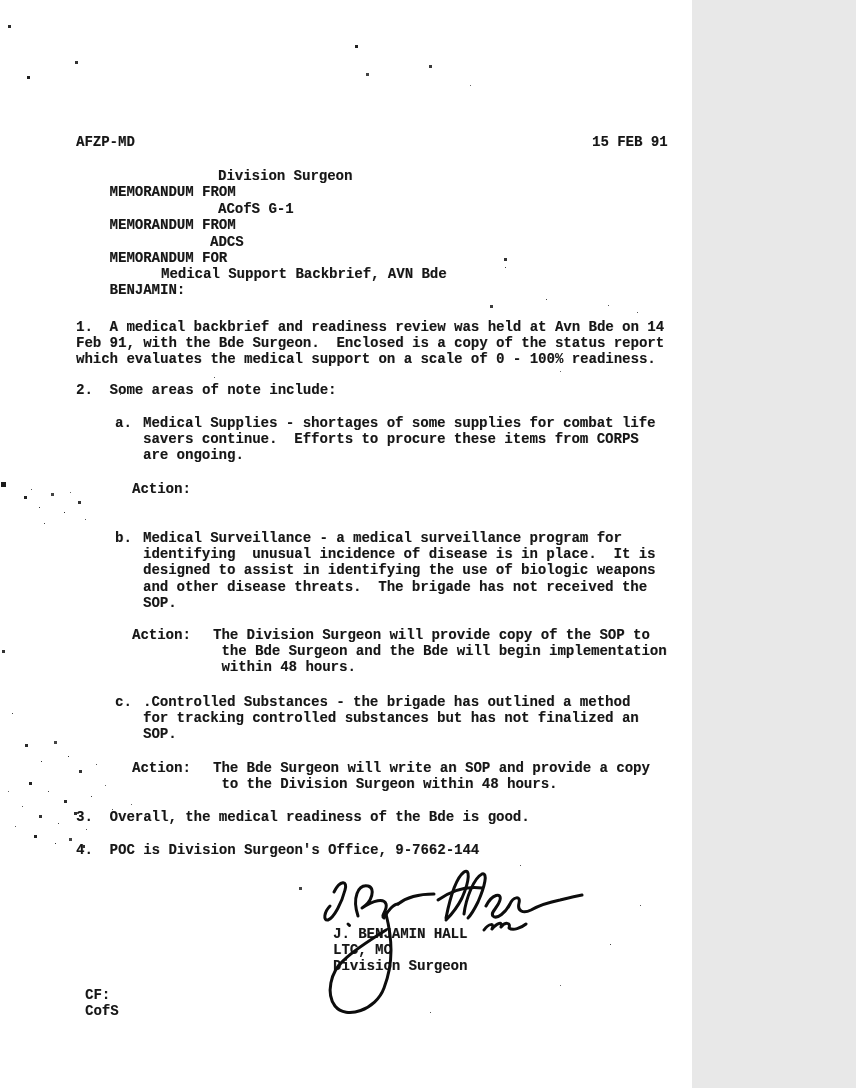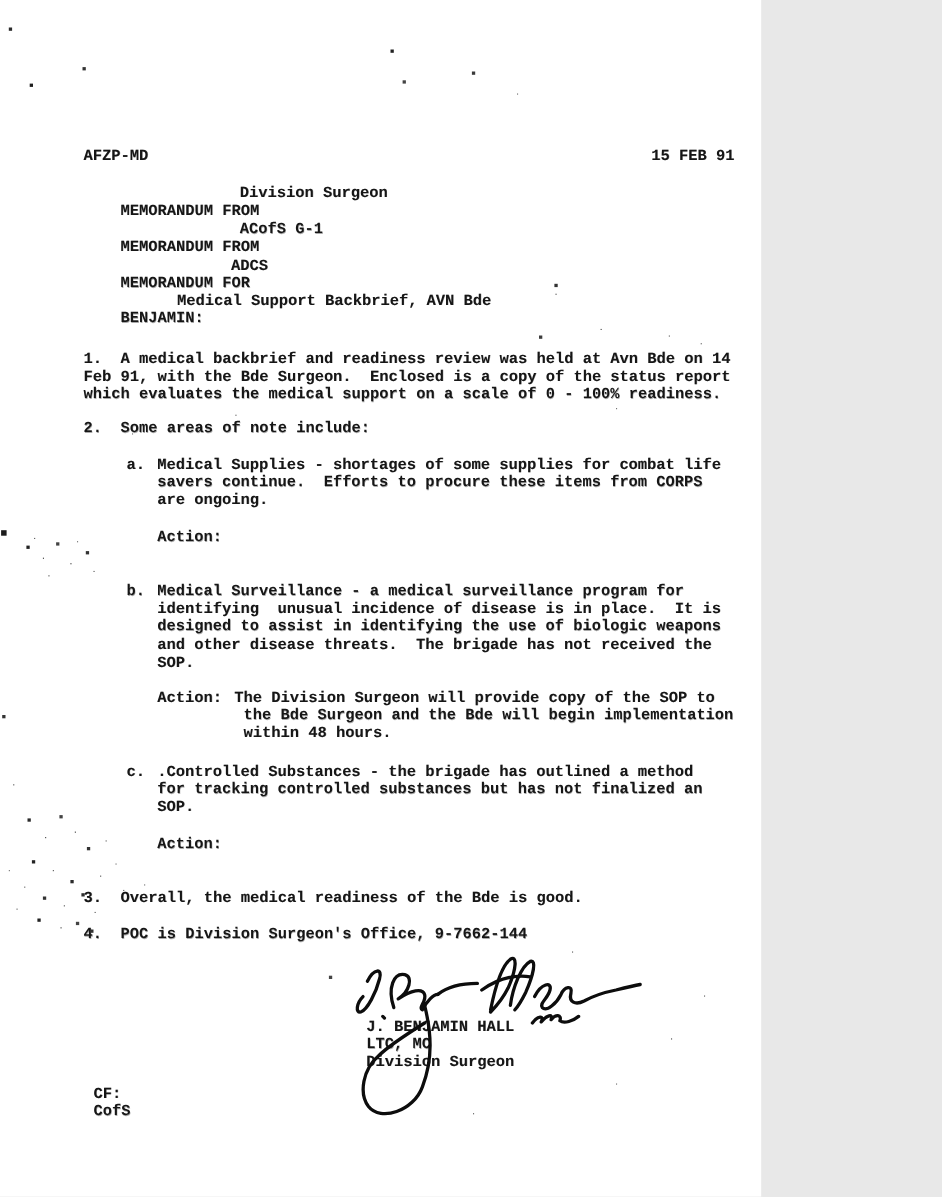--- a/index.html
+++ b/index.html
@@ -7,21 +7,21 @@
     position:relative;width:692px;height:1088px;background:#ffffff;
     overflow:hidden;
     font-family:"Liberation Mono","DejaVu Sans Mono",monospace;
     font-weight:700;font-size:14px;line-height:16.2px;color:#161616;
   }
   .typed{position:absolute;left:76px;white-space:pre;text-shadow:0.4px 0.4px 0 rgba(10,10,10,0.35);}
   .addr .val{position:absolute;left:142px;top:0;}
   .subj .val{position:absolute;left:85px;top:0;}
   .letter{left:115px;}
   .itemtext{left:143px;}
-  .actlabel{left:143px;}
+  .actlabel{left:132px;}
   .acttext{left:213px;}
   .signame{left:333px;}
   .cf{left:85px;}
   .date{left:592px;text-align:center;}
 
   
   .edge-top{position:absolute;left:845px;top:6px;width:11px;height:16px;background:#060606;}
   .edge-top:after{content:"";position:absolute;right:0;top:0;width:4px;height:6px;background:#fff;}
   .edge-main{position:absolute;left:849px;top:20px;width:4px;height:218px;background:#070707;}
   .edge-low{position:absolute;left:850px;top:238px;width:3px;height:307px;background:#121212;}
@@ -106,20 +106,22 @@
   <div class="typed actlabel" style="top:627px">Action:</div>
   <div class="typed acttext" style="top:627px">The Division Surgeon will provide copy of the SOP to
  the Bde Surgeon and the Bde will begin implementation
  within 48 hours.</div>
 
   <div class="typed letter" style="top:694px">c.</div>
   <div class="typed itemtext" style="top:694px">.Controlled Substances - the brigade has outlined a method
 for tracking controlled substances but has not finalized an
 SOP.</div>
   <div class="typed actlabel" style="top:760px">Action:</div>
+  <div class="typed acttext" style="top:760px">The Bde Surgeon will write an SOP and provide a copy
+ to the Division Surgeon within 48 hours.</div>
 
   <div class="typed" style="top:809px">3.  Overall, the medical readiness of the Bde is good.</div>
   <div class="typed" style="top:842px">4.  POC is Division Surgeon's Office, 9-7662-144</div>
 
   <div class="typed signame" style="top:926px">J. BENJAMIN HALL</div>
   <div class="typed signame" style="top:942px">LTC, MC</div>
   <div class="typed signame" style="top:958px">Division Surgeon</div>
 
   <svg class="sig-svg" width="310" height="170" viewBox="0 0 310 170">
     <g fill="none" stroke="#0d0d0d" stroke-width="3" stroke-linecap="round" stroke-linejoin="round">

